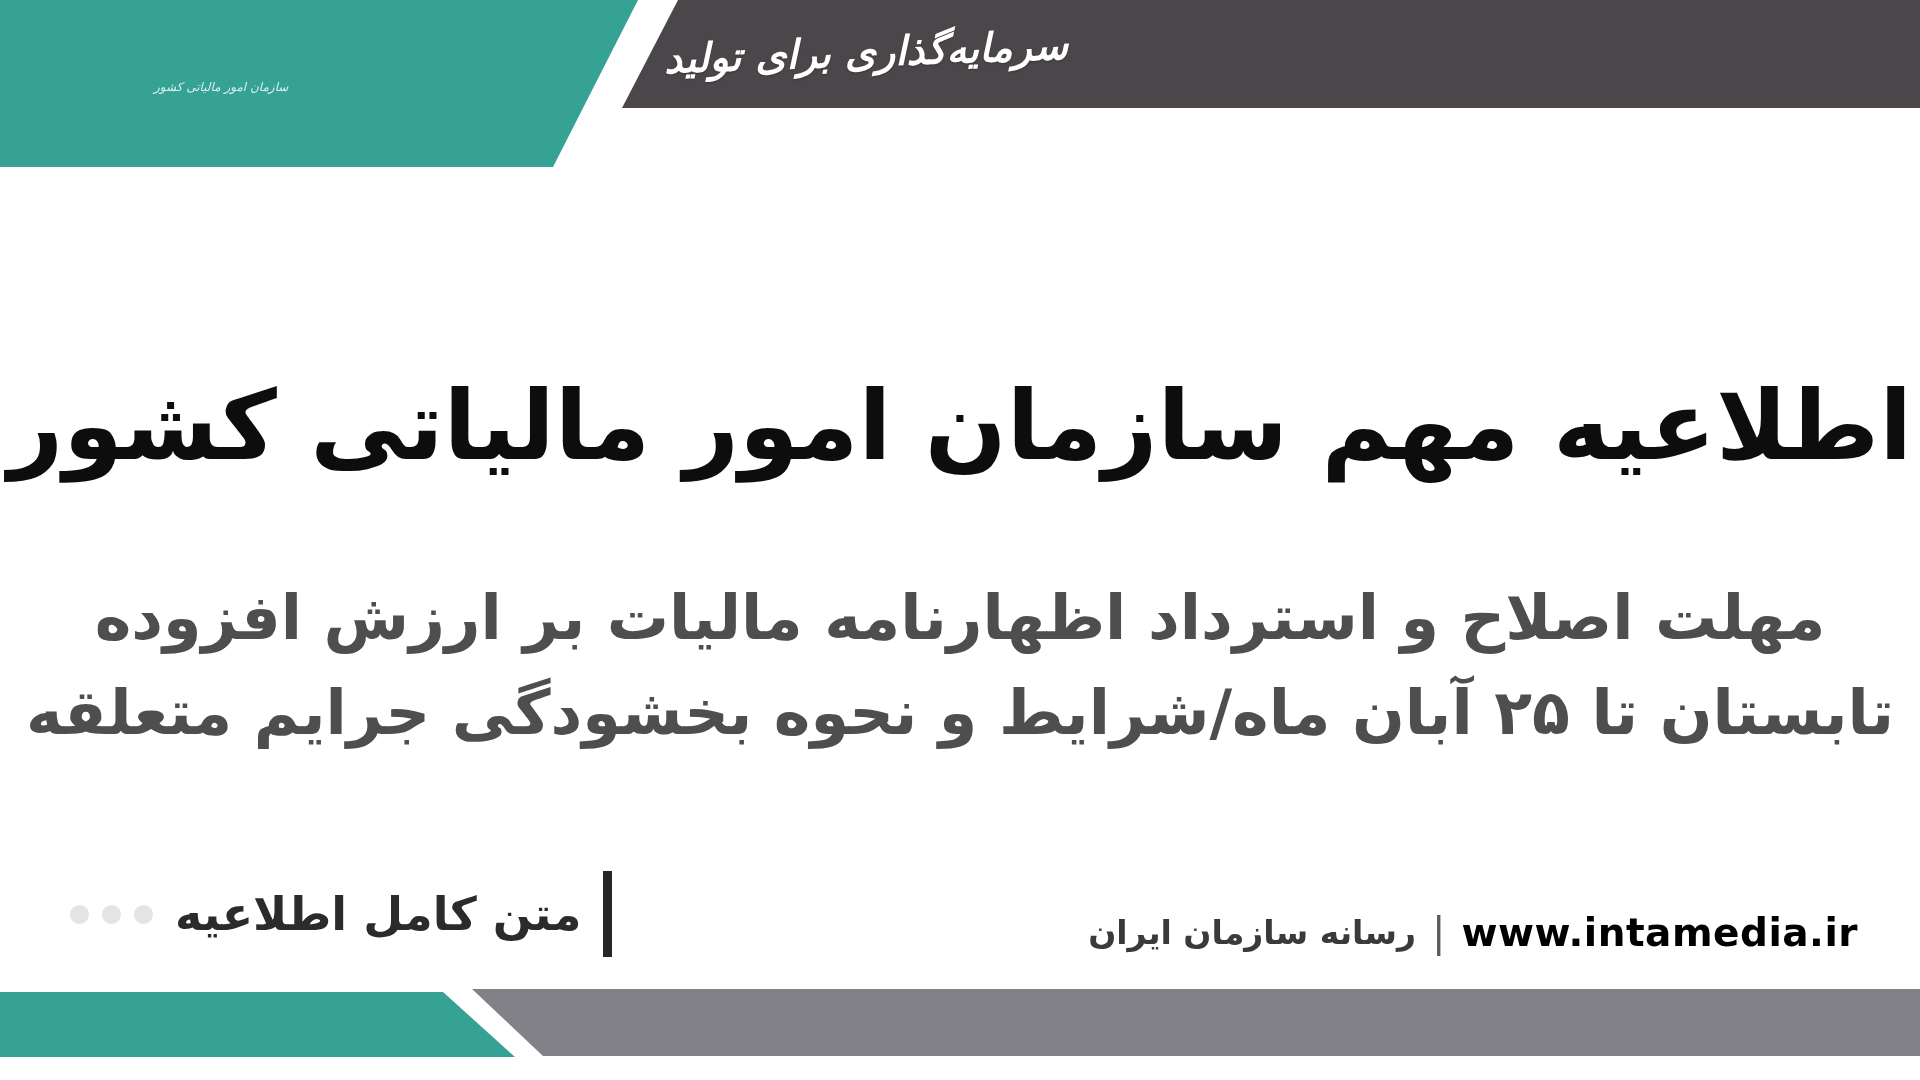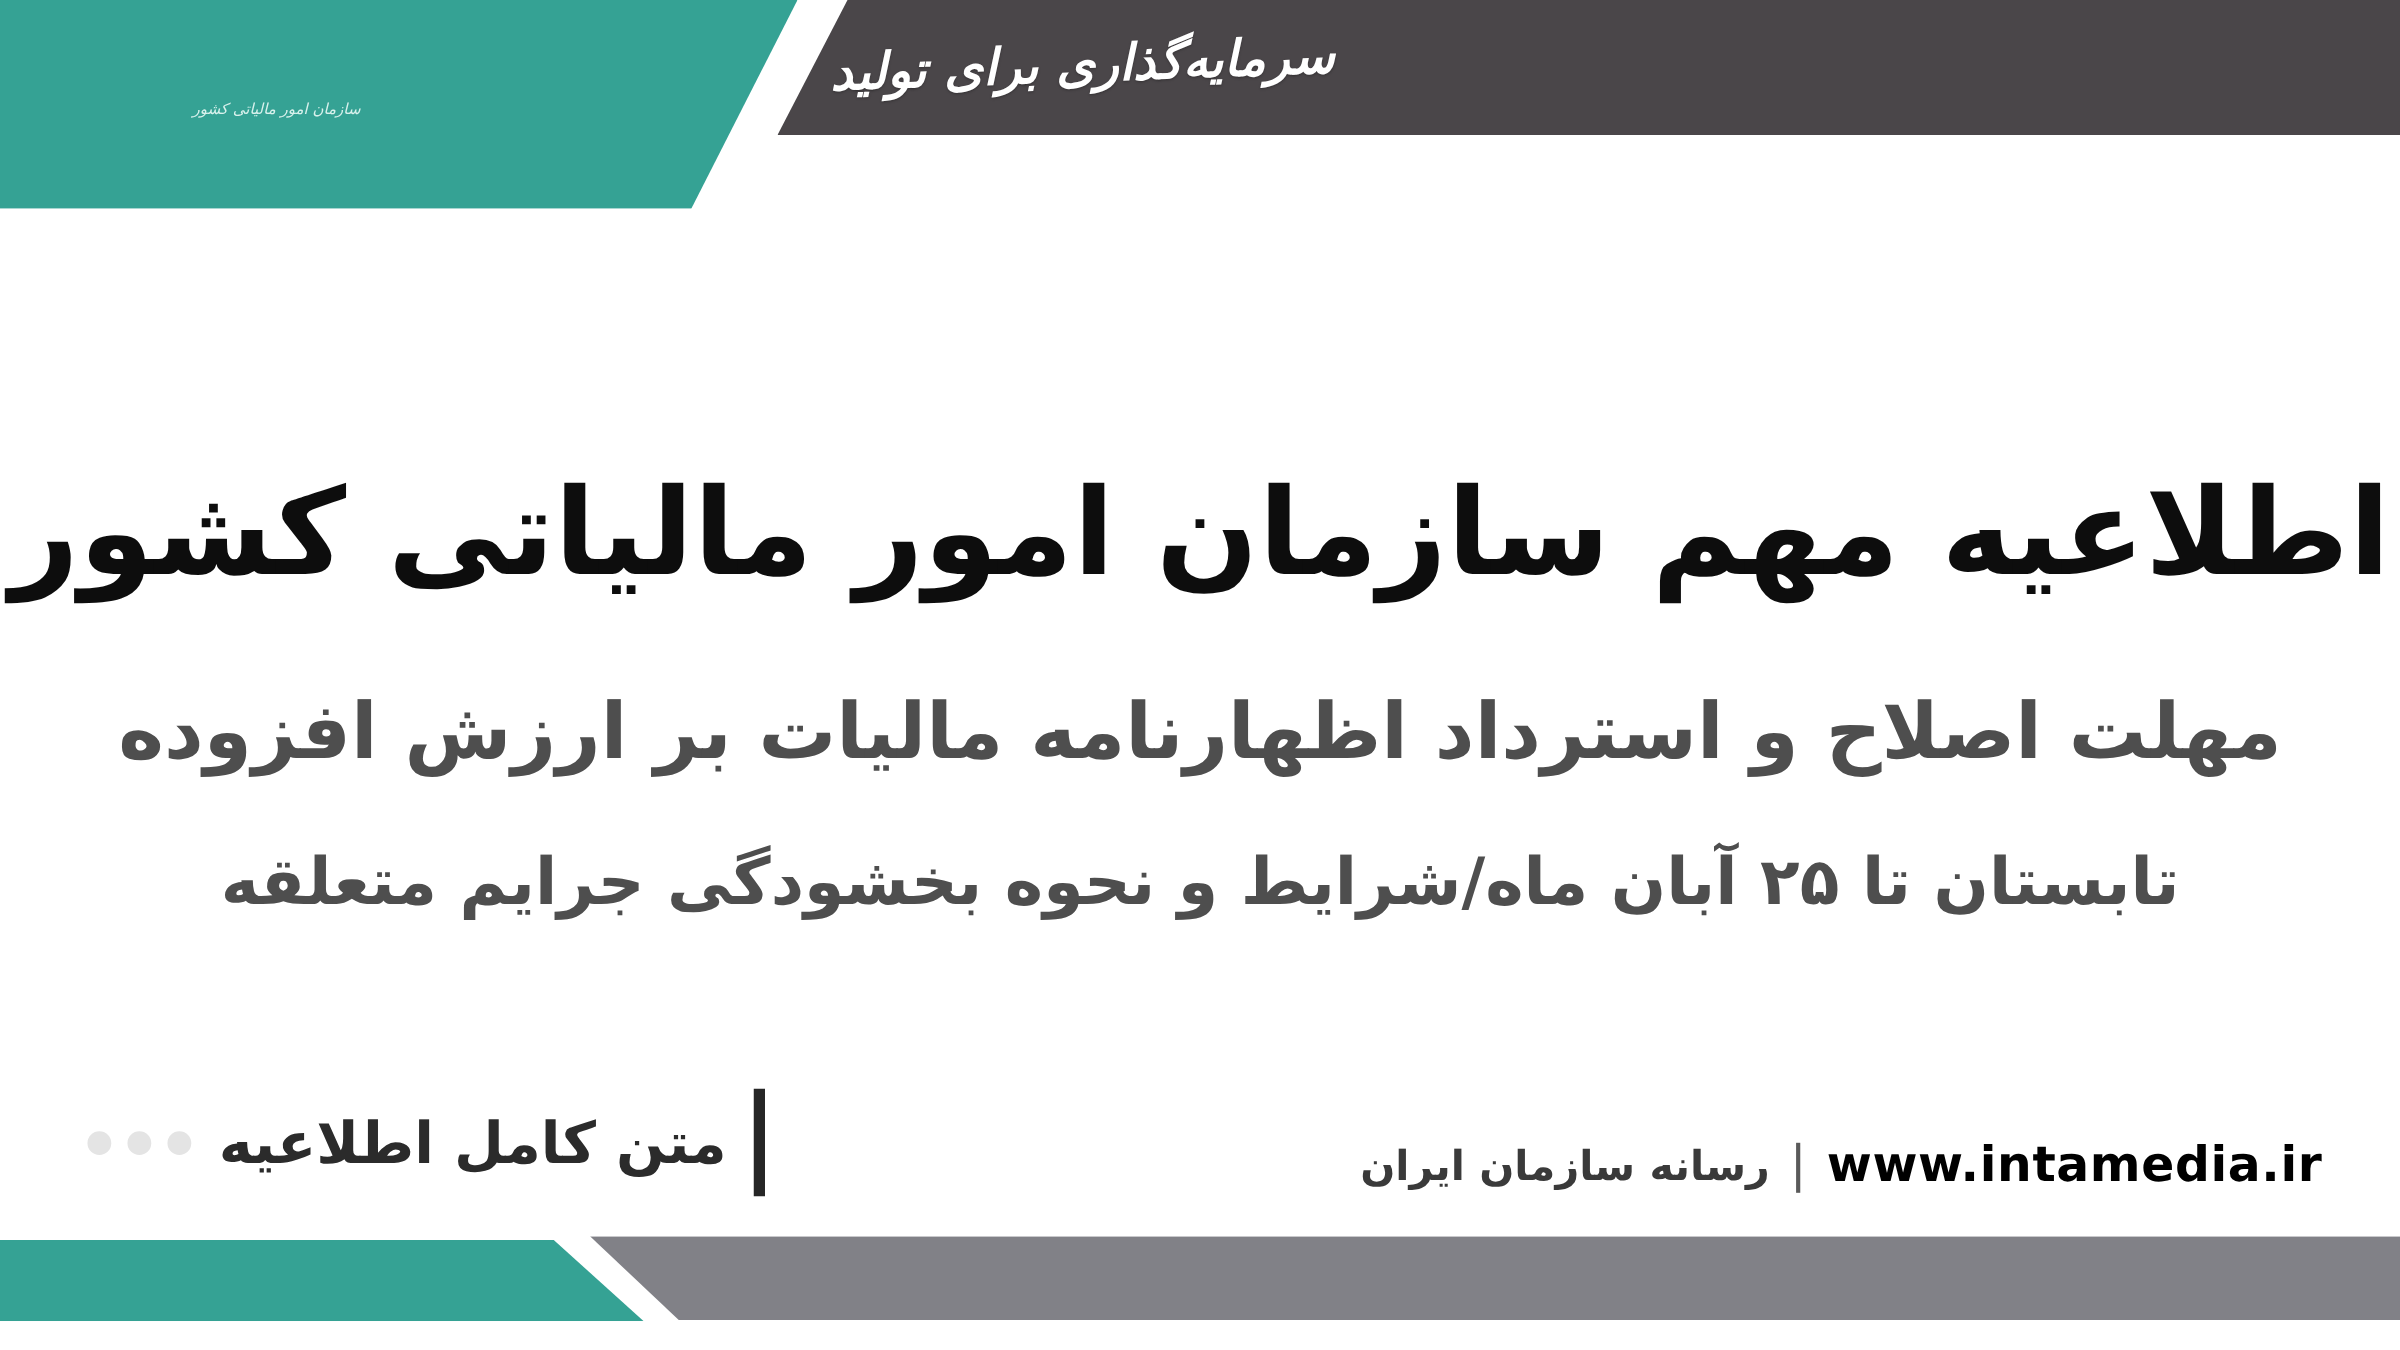--- a/index.html
+++ b/index.html
@@ -36,28 +36,28 @@
   }
 
   
   .headline {
     position:absolute; left:0; top:370px; width:1920px;
     text-align:center; direction:rtl;
     font-size:96px; font-weight:bold; color:#0d0d0d;
     letter-spacing:-1px; white-space:nowrap;
   }
   .sub1 {
-    position:absolute; left:0; top:548px; width:1920px;
+    position:absolute; left:0; top:581px; width:1920px;
     text-align:center; direction:rtl;
     font-size:62px; font-weight:bold; color:#4e4e4e; white-space:nowrap;
   }
   .sub2 {
     position:absolute; left:0; top:676px; width:1920px;
     text-align:center; direction:rtl;
-    font-size:52px; font-weight:bold; color:#4e4e4e; white-space:nowrap;
+    font-size:62px; font-weight:bold; color:#4e4e4e; white-space:nowrap;
   }
 
   
   .fulltext-cluster {
     position:absolute; left:70px; top:866px; height:96px;
     display:flex; align-items:center; gap:22px;
   }
   .dots { display:flex; gap:13px; align-items:center; }
   .dot { width:19px; height:19px; border-radius:50%; background:#e4e4e4; }
   .fulltext-label {

